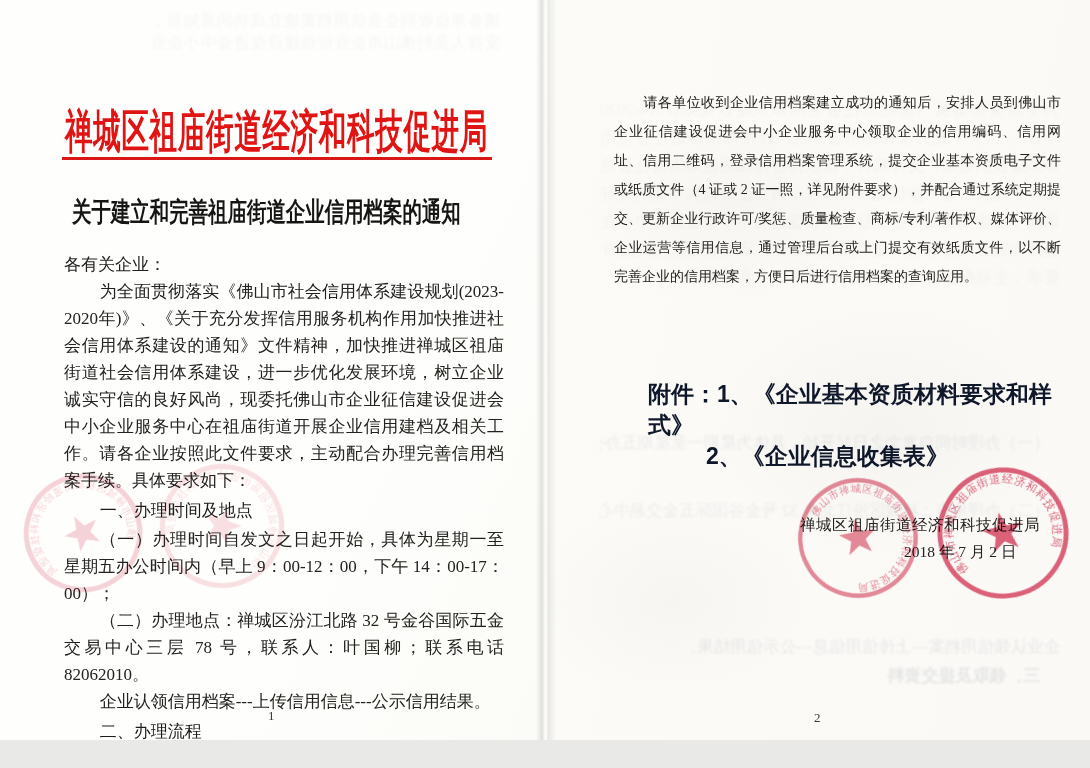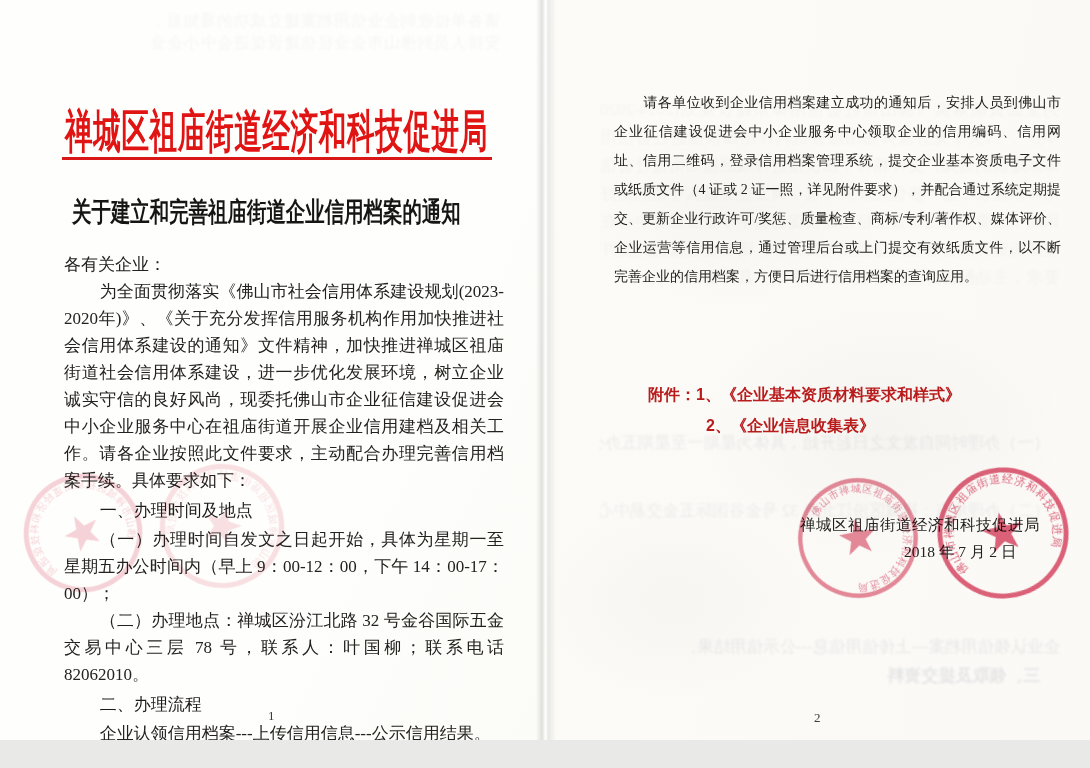--- a/index.html
+++ b/index.html
@@ -39,21 +39,21 @@
     font-size:27px; color:#151513; transform:scaleX(.72); transform-origin:left center;
   }
   
   .body1 { position:absolute; left:64px; top:251px; width:440px; font-size:17px; line-height:27px; }
   .body2 { position:absolute; left:614px; top:88px;  width:447px; font-size:14px; line-height:29px; }
   .body1 p, .body2 p { margin:0; text-align:justify; }
   .indent { text-indent:2.1em; }
   .heading { font-family:"Liberation Sans", sans-serif; font-weight:400; color:#1c1b19; }
   .h-gap { margin-top:3px !important; margin-bottom:2px !important; }
   .attachments { position:absolute; left:648px; top:379px; font-family:"Liberation Sans", sans-serif;
-    font-weight:700; font-size:16px; line-height:31px; color:#b91c1c; }
+    font-weight:700; font-size:23px; line-height:31px; color:#0f172a; }
   .att2 { margin-left:58px; }
   .signature { position:absolute; left:800px; top:511px; width:234px; font-size:15.5px; line-height:27px; }
   .signature .org { white-space:nowrap; letter-spacing:.5px; }
   .signature .date { padding-left:104px; white-space:nowrap; }
   .pageno { position:absolute; font-size:13px; color:#3a3a38; }
   .pageno.p1 { left:268px; top:708px; }
   .pageno.p2 { left:814px; top:710px; }
   
   .stamp { position:absolute; mix-blend-mode:multiply; pointer-events:none; }
   .stamp svg { display:block; }
@@ -88,22 +88,22 @@
     <div class="doc-title">
       <span>关于建立和完善祖庙街道企业信用档案的通知</span>
     </div>
 
     <div class="body1">
       <p>各有关企业：</p>
       <p class="indent">为全面贯彻落实《佛山市社会信用体系建设规划(2023-2020年)》、《关于充分发挥信用服务机构作用加快推进社会信用体系建设的通知》文件精神，加快推进禅城区祖庙街道社会信用体系建设，进一步优化发展环境，树立企业诚实守信的良好风尚，现委托佛山市企业征信建设促进会中小企业服务中心在祖庙街道开展企业信用建档及相关工作。请各企业按照此文件要求，主动配合办理完善信用档案手续。具体要求如下：</p>
       <p class="indent heading h-gap">一、办理时间及地点</p>
       <p class="indent">（一）办理时间自发文之日起开始，具体为星期一至星期五办公时间内（早上 9：00-12：00，下午 14：00-17：00）；</p>
       <p class="indent">（二）办理地点：禅城区汾江北路 32 号金谷国际五金交易中心三层 78 号，联系人：叶国柳；联系电话 82062010。</p>
+      <p class="indent">企业认领信用档案---上传信用信息---公示信用结果。</p>
       <p class="indent heading h-gap">二、办理流程</p>
-      <p class="indent">企业认领信用档案---上传信用信息---公示信用结果。</p>
       <p class="indent heading h-gap">三、领取及提交资料</p>
     </div>
 
     <div class="stamp ghost-stamp-c">
       <svg viewBox="0 0 200 200">
         <circle cx="100" cy="100" r="90" fill="none" stroke="#ec9fae" stroke-width="8"></circle>
         <path id="arcC" d="M 41 141.3 A 72 72 0 1 1 159 141.3" fill="none"></path>
         <text font-size="16" fill="#ec9fae" font-family="Liberation Sans, sans-serif" letter-spacing="1">
           <textPath href="#arcC">佛山市禅城区祖庙街道经济和科技促进局</textPath>
         </text>

